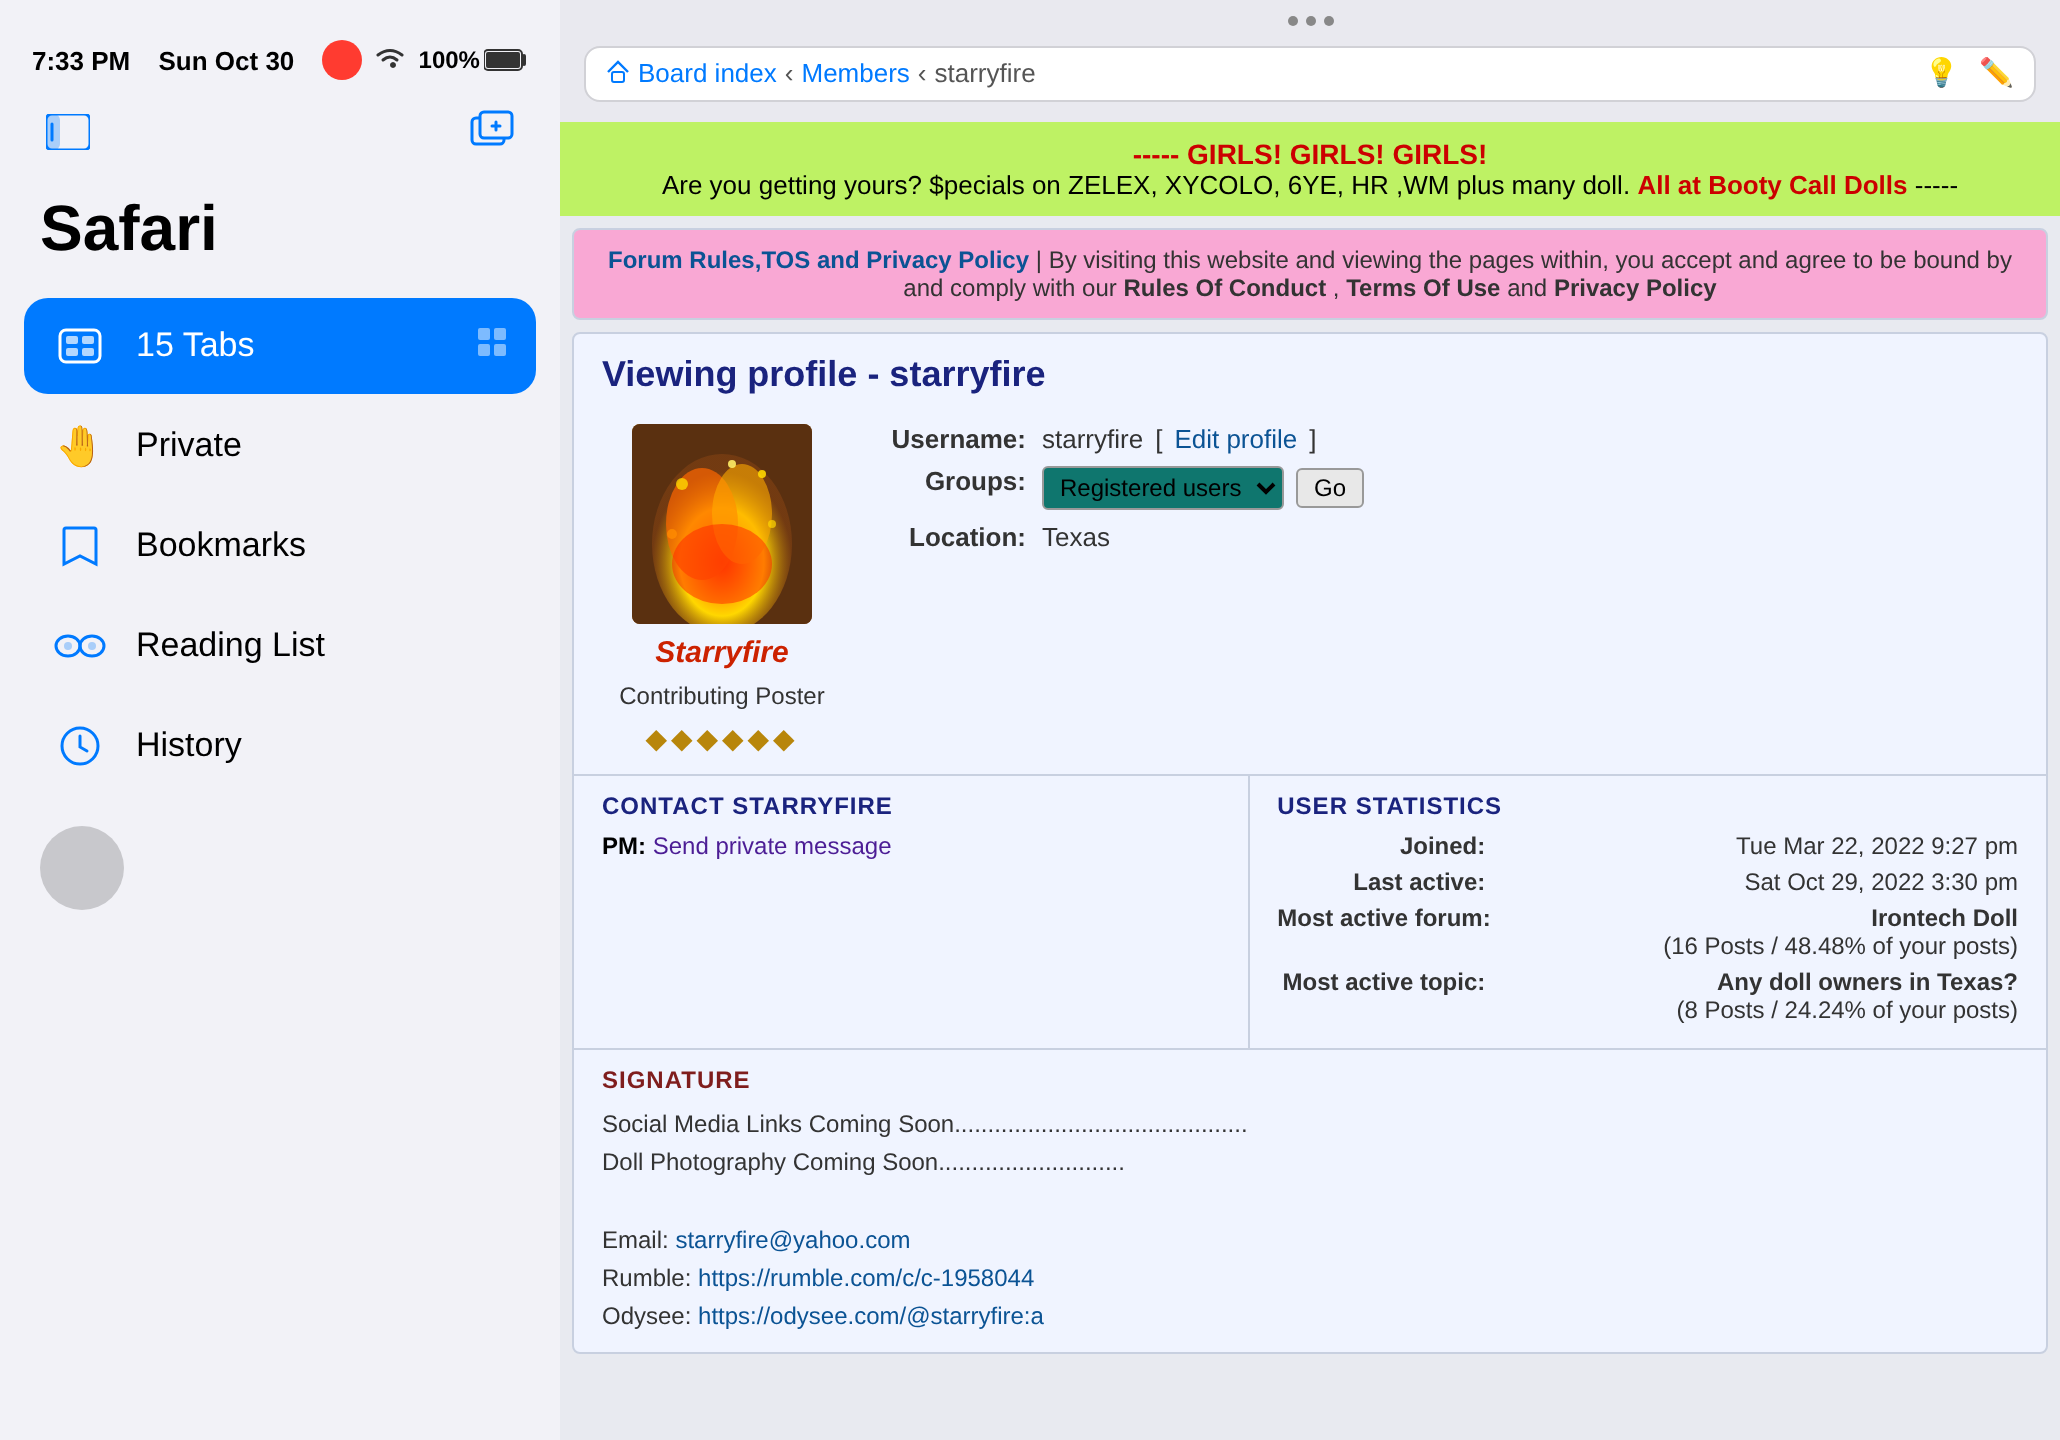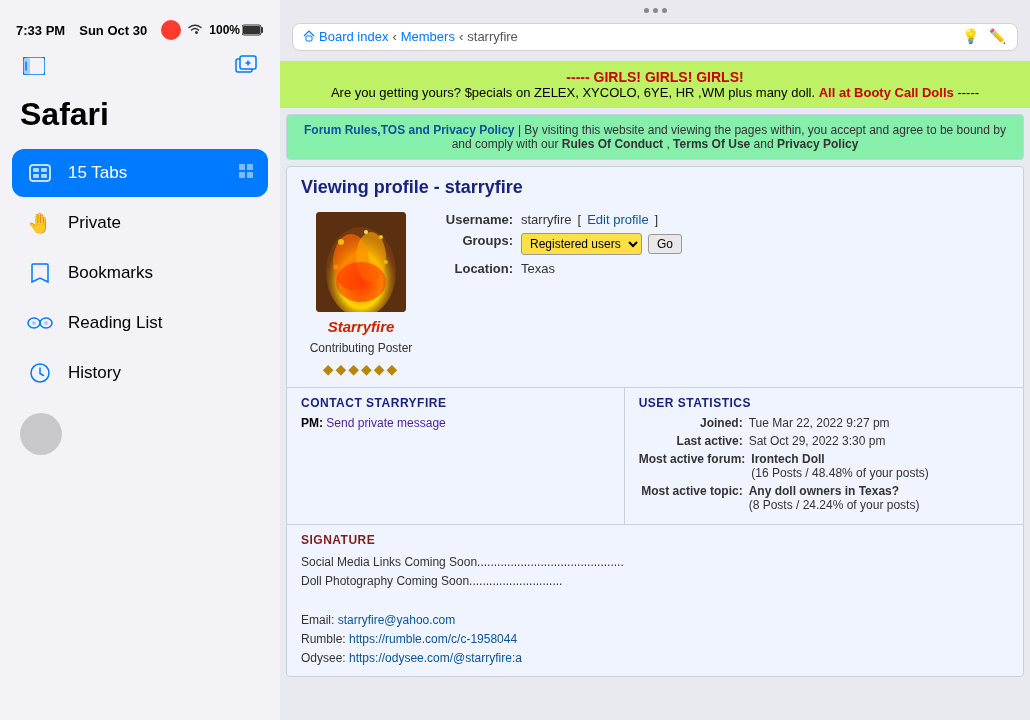--- a/index.html
+++ b/index.html
@@ -166,21 +166,21 @@
       font-weight: bold;
       font-size: 14px;
     }
 
     .ad-banner .allat {
       color: #cc0000;
       font-weight: bold;
     }
 
     .policy-bar {
-      background: #86efac;
+      background: #f9a8d4;
       border: 1px solid #c8d0e0;
       margin: 6px;
       padding: 8px 12px;
       font-size: 12px;
       color: #333;
       text-align: center;
       border-radius: 4px;
     }
 
     .policy-bar .policy-link {
@@ -276,21 +276,21 @@
       display: flex;
       align-items: center;
       gap: 6px;
     }
 
     .groups-select {
       font-size: 12px;
       padding: 2px 4px;
       border: 1px solid #999;
       border-radius: 3px;
-      background: #fde047;
+      background: #0f766e;
     }
 
     .go-btn {
       font-size: 12px;
       padding: 2px 8px;
       background: #e8e8e8;
       border: 1px solid #999;
       border-radius: 3px;
       cursor: pointer;
     }
@@ -330,20 +330,21 @@
       font-weight: bold;
       color: #333;
       text-align: right;
       min-width: 110px;
       padding-right: 6px;
     }
 
     .stat-value {
       color: #333;
       flex: 1;
+      text-align: right;
     }
 
     .bold-link {
       font-weight: bold;
       color: #0b5394;
     }
 
     .signature-section {
       border-top: 1px solid #c8d0e0;
       padding: 8px 14px;

